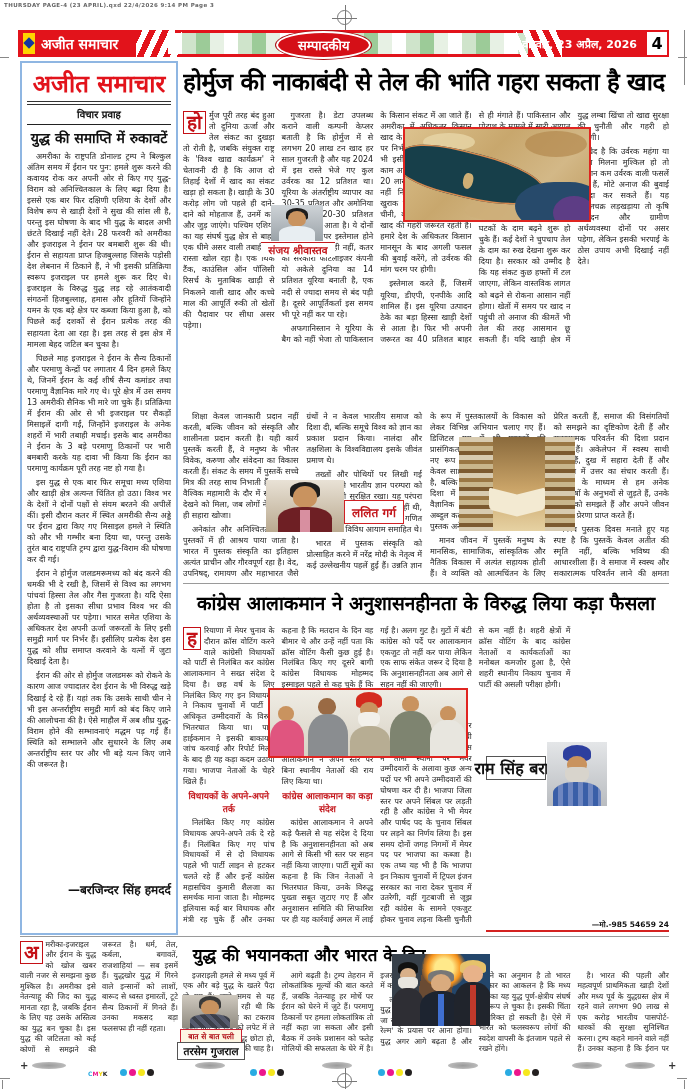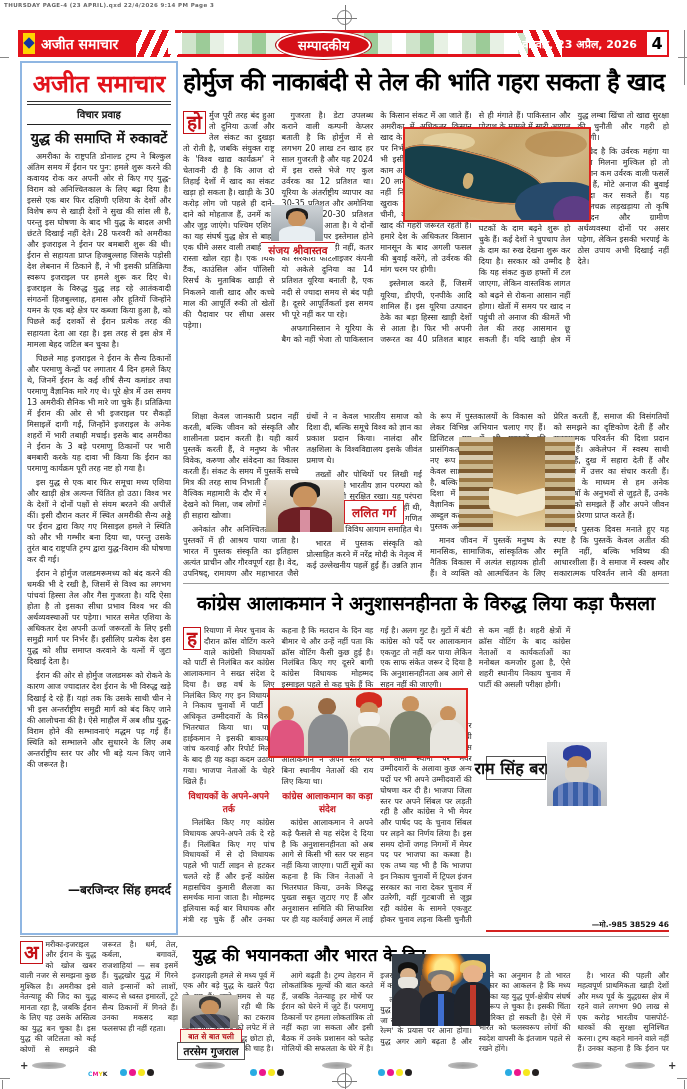--- a/index.html
+++ b/index.html
@@ -227,21 +227,21 @@
     </div>
 
     <div class="namebox" style="position:absolute;left:303px;top:170px;width:58px;height:22px;font-size:16px;border-color:#555;color:#111;">राम सिंह बराड़</div>
     <div class="photo" style="left:364px;top:156px;width:60px;height:64px;background:linear-gradient(#e4e6e8,#b9bcc0);">
       <div class="turban" style="left:16px;top:3px;width:28px;height:16px;background:#2d3f9e;border-radius:50% 50% 25% 25%;"></div>
       <div class="hd" style="left:20px;top:14px;width:20px;height:17px;"></div>
       <div class="beard" style="left:18px;top:25px;width:24px;height:16px;background:#d8d4cc;border-radius:35% 35% 60% 60%;"></div>
       <div class="bd" style="left:6px;top:40px;width:48px;height:24px;background:repeating-linear-gradient(90deg,#3a5fa8 0 5px,#6e86c0 5px 10px);"></div>
     </div>
     <div class="abs redline" style="left:303px;top:344px;width:183px;height:2px;"></div>
-    <div style="position:absolute;left:405px;top:333px;width:81px;font-size:7.5px;font-weight:bold;text-align:right;background:#fff;">—मो.-985 38529 46</div>
+    <div style="position:absolute;left:405px;top:333px;width:81px;font-size:7.5px;font-weight:bold;text-align:right;background:#fff;">—मो.-985 54659 24</div>
   </div>
 
   <div class="abs thinline" style="left:20px;top:936px;width:649px;height:1px;"></div>
 
   <div class="abs body-txt cols" style="left:20px;top:940px;width:158px;height:116px;column-count:2;column-gap:6px;font-size:7.6px;">
     <p style="text-indent:0;"><span class="dropcap">अ</span><span>मरीका-इजराइल और ईरान के युद्ध को खोज खबर वाली नजर से समझना कुछ मुश्किल है। अमरीका इसे नेतन्याहू की जिद का युद्ध मानता रहा है, जबकि ईरान के लिए यह उसके अस्तित्व का युद्ध बन चुका है। इस युद्ध की जटिलता को कई कोणों से समझने की जरूरत है। धर्म, तेल, कर्बला, बगावतें, राजशाहियां — सब इसमें हैं। युद्धखोर युद्ध में गिरने वाले इन्सानों को लाशों, बारूद से ध्वस्त इमारतों, टूटे सैन्य ठिकानों में गिनते हैं। उनका मकसद बड़ा फलसफा ही नहीं रहता।</span></p>
 
   </div>
 
   <div class="abs body-txt cols" style="left:183px;top:971px;width:486px;height:85px;column-count:5;column-gap:7px;font-size:7.6px;">

